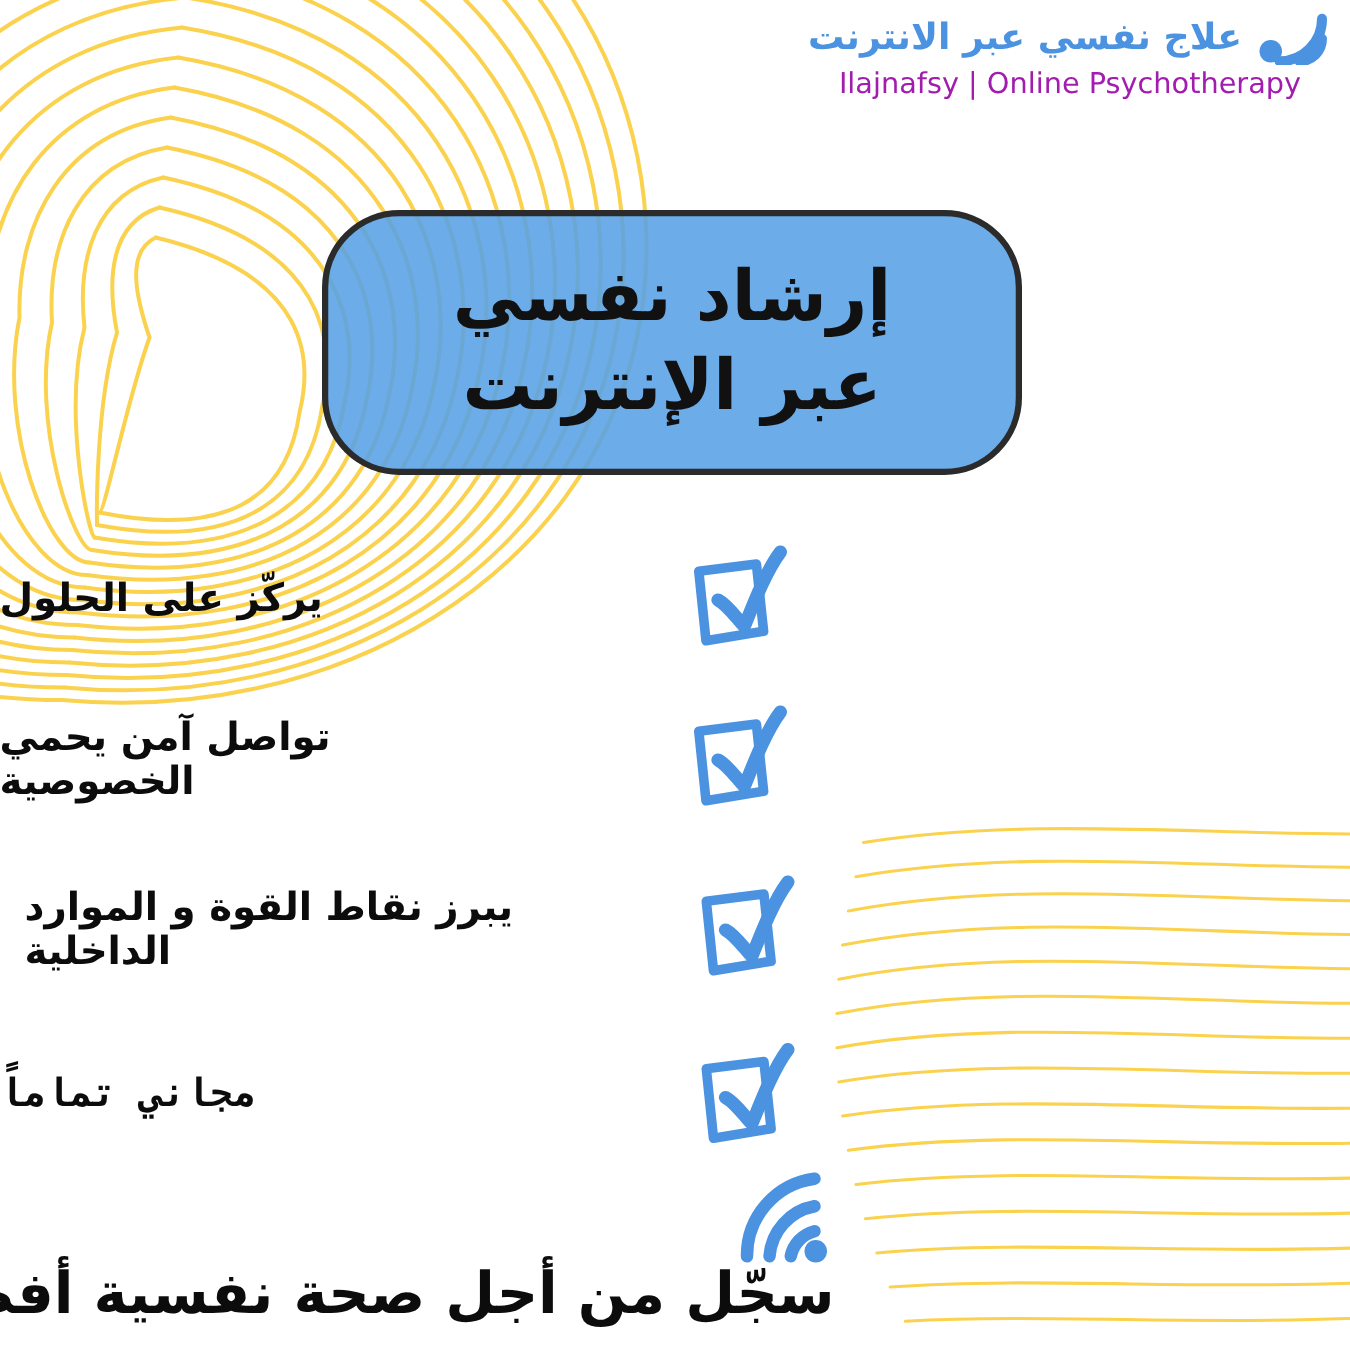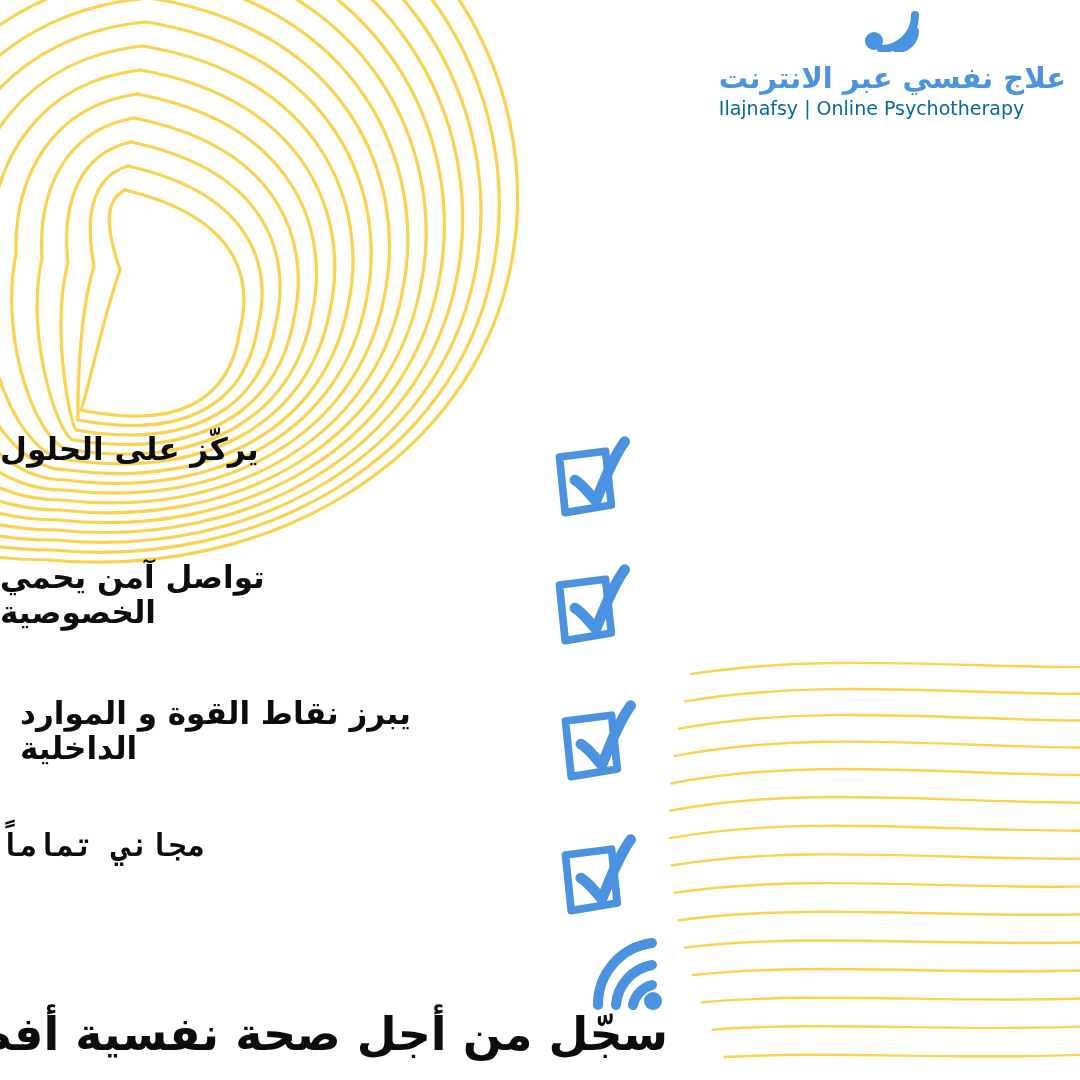--- a/index.html
+++ b/index.html
@@ -37,39 +37,39 @@
   
   #logo{
     position:absolute;
     top:8px;
     right:14px;
     text-align:right;
     direction:rtl;
   }
   #logo-row{
     display:flex;
-    flex-direction:column;
+    flex-direction:row;
     align-items:center;
     justify-content:flex-start;
     gap:10px;
   }
   #logo-arabic{
     font-size:29px;
     font-weight:700;
     color:#4b93e0;
     line-height:1.15;
     white-space:nowrap;
     letter-spacing:0px;
   }
   #logo-english{
-    font-size:19px;
+    font-size:23px;
     font-weight:400;
-    color:#0369a1;
+    color:#a21caf;
     direction:ltr;
-    text-align:left;
+    text-align:center;
     line-height:1.2;
     margin-top:2px;
     white-space:nowrap;
   }
   .signal-icon{
     display:block;
   }
 
   
   #headline-box{
@@ -100,21 +100,21 @@
   
   #features{
     position:absolute;
     left:0;
     top:432px;
     width:870px;
   }
   .feature-row{
     display:flex;
     flex-direction:row;
-    align-items:flex-start;
+    align-items:center;
     justify-content:flex-start;
     direction:rtl;
     width:100%;
     box-sizing:border-box;
     padding-left:0;
     padding-right:0;
   }
   .feature-check{
     flex:0 0 auto;
     width:96px;
@@ -242,20 +242,24 @@
           <path d="M20 41 A 34 34 0 0 0 54 7"></path>
           <path d="M36 41 A 18 18 0 0 0 54 23"></path>
         </g>
         <circle cx="13" cy="33" r="9" fill="#4b93e0"></circle>
       </svg>
       <span id="logo-arabic">علاج نفسي عبر الانترنت</span>
     </div>
     <div id="logo-english">Ilajnafsy | Online Psychotherapy</div>
   </div>
 
+  <div id="headline-box">
+    <div id="headline-text">إرشاد نفسي
+عبر الإنترنت</div>
+  </div>
 
   <div id="features">
 
     <div class="feature-row" style="margin-bottom:32px;padding-right:228px;">
       <svg class="feature-check" viewBox="0 0 100 100" xmlns="http://www.w3.org/2000/svg">
         <g fill="none" stroke="#4b93e0" stroke-width="8" stroke-linecap="round" stroke-linejoin="round">
           <path d="M14 26 L62 20 L68 76 L20 84 Z"></path>
           <path d="M30 50 C 38 54, 46 66, 52 72 C 60 52, 70 26, 82 10" stroke-width="11"></path>
         </g>
       </svg>

